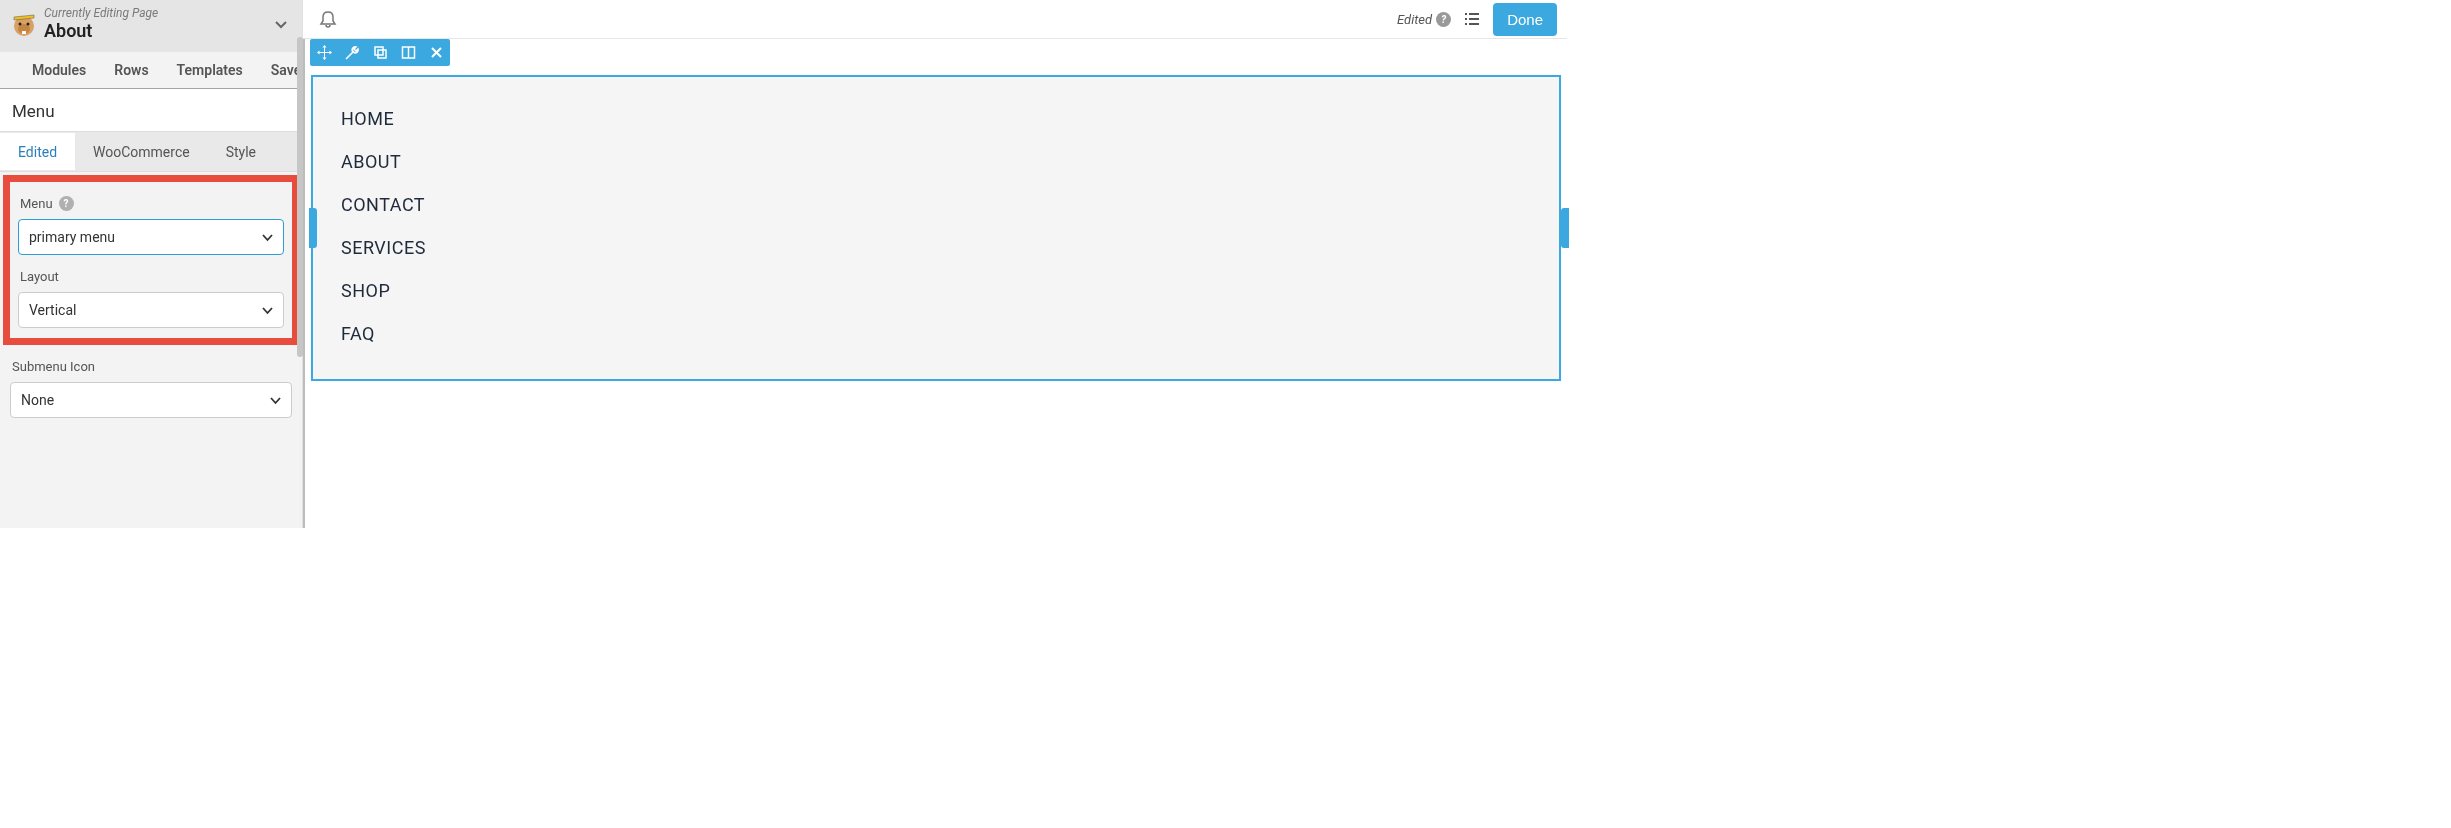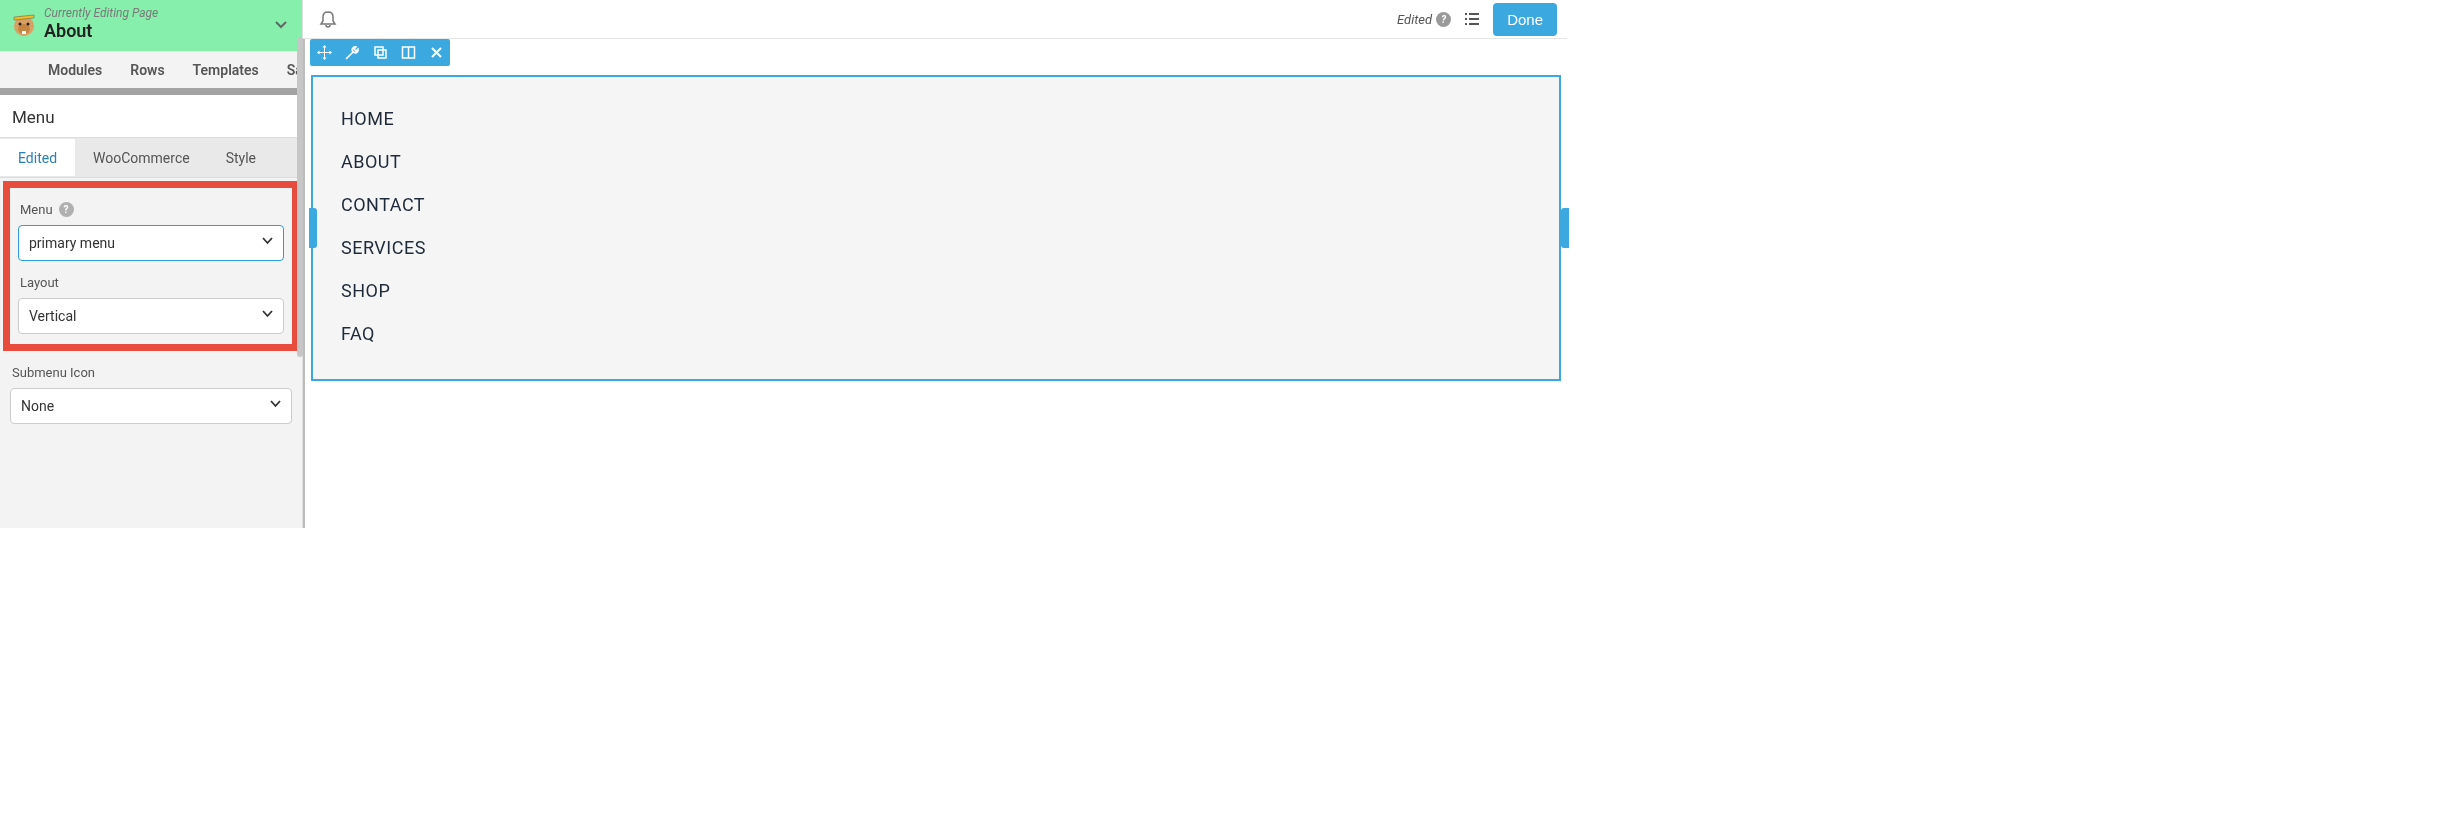--- a/index.html
+++ b/index.html
@@ -1,46 +1,46 @@
 <!DOCTYPE html>
 <html><head>
   <meta charset="utf-8">
   <style>
     * { box-sizing: border-box; margin: 0; padding: 0; }
     body { font-family: -apple-system, BlinkMacSystemFont, "Segoe UI", Roboto, sans-serif; background: #fff; color: #333; }
     .app { display: flex; height: 528px; width: 1567px; }
     
-    .sidebar { width: 303px; border-right: 1px solid #e0e0e0; background: #86efac; display: flex; flex-direction: column; }
+    .sidebar { width: 303px; border-right: 1px solid #e0e0e0; background: #e5e5e5; display: flex; flex-direction: column; }
     
     .header-bar { display: flex; align-items: center; padding: 6px 10px 10px 10px; border-bottom: 1px solid #e6e6e6; }
     .logo { width: 28px; height: 28px; margin-right: 6px; display: flex; align-items: center; justify-content: center; }
     .header-text { flex: 1; }
     .header-subtitle { font-size: 12px; color: #7a7a7a; font-style: italic; }
     .header-title { font-size: 18px; font-weight: 600; color: #222; }
     .header-chev { color: #666; padding: 4px; cursor: pointer; }
     
-    .main-tabs { display: flex; align-items: center; background: #f3f3f3; border-bottom: 7px solid #a3a3a3; padding-left: 34px; }
+    .main-tabs { display: flex; align-items: center; background: #f3f3f3; border-bottom: 1px solid #a3a3a3; padding-left: 18px; }
     .main-tab { padding: 10px 14px; font-size: 14px; font-weight: 600; color: #555; cursor: pointer; }
     .drag-handle { margin-left: auto; margin-right: 6px; color: #bdbdbd; padding: 6px 4px; cursor: grab; letter-spacing: 1px; }
     
     .section-title { padding: 12px 12px 10px 12px; font-size: 17px; color: #333; background: #fff; }
     
     .sub-tabs { display: flex; align-items: center; background: #e9e9e9; border-top: 1px solid #ddd; border-bottom: 1px solid #ddd; }
     .sub-tab { padding: 10px 18px; font-size: 14px; color: #555; cursor: pointer; }
     .sub-tab.active { background: #fff; color: #2a7fba; border-top: 1px solid #fff; margin-top: -1px; }
     .sub-tab-more { margin-left: 10px; color: #888; cursor: pointer; padding: 10px 14px; letter-spacing: 2px; font-weight: bold; }
     
     .settings-body { background: #f3f3f3; flex: 1; padding: 0; overflow: auto; }
     
     .highlight-box { border: 7px solid #e74c3c; margin: 3px 3px 0 3px; padding: 8px 6px 10px 6px; background: #f3f3f3; }
     
     .field-label { font-size: 13px; color: #555; padding: 6px 4px 8px 4px; display: flex; align-items: center; gap: 6px; }
     .help-icon { width: 15px; height: 15px; border-radius: 50%; background: #b0b0b0; color: #fff; font-size: 10px; display: inline-flex; align-items: center; justify-content: center; font-weight: bold; }
     
-    .select-box { background: #fff; border: 1px solid #ccc; border-radius: 4px; padding: 9px 10px; font-size: 14px; color: #333; display: flex; justify-content: space-between; cursor: pointer; margin: 0 2px; }
+    .select-box { background: #fff; border: 1px solid #ccc; border-radius: 4px; padding: 9px 10px; font-size: 14px; color: #333; display: flex; align-items: center; justify-content: space-between; cursor: pointer; margin: 0 2px; }
     .select-box.focused { border: 1.5px solid #2a9fd8; }
     .chev-down { color: #333; font-size: 12px; }
     
     .field-block { padding: 4px 8px; }
     .field-block .field-label { padding: 10px 4px 8px 4px; text-align: right; }
     
     .sb-scroll { position: absolute; left: 297px; top: 37px; bottom: 0; width: 6px; background: #c6c6c6; border-radius: 3px; height: 320px; }
     
     .canvas { flex: 1; display: flex; flex-direction: column; position: relative; }
     .top-bar { height: 39px; display: flex; align-items: center; padding: 0 10px; border-bottom: 1px solid #e6e6e6; }

